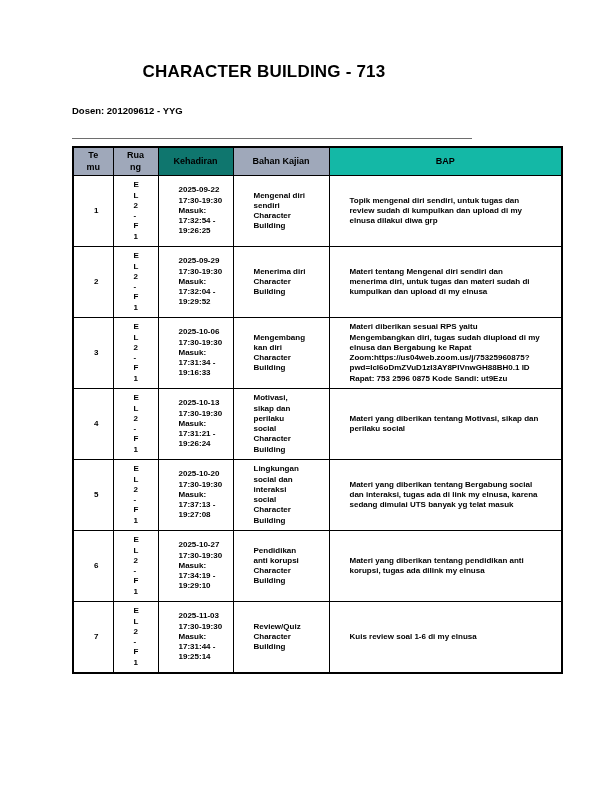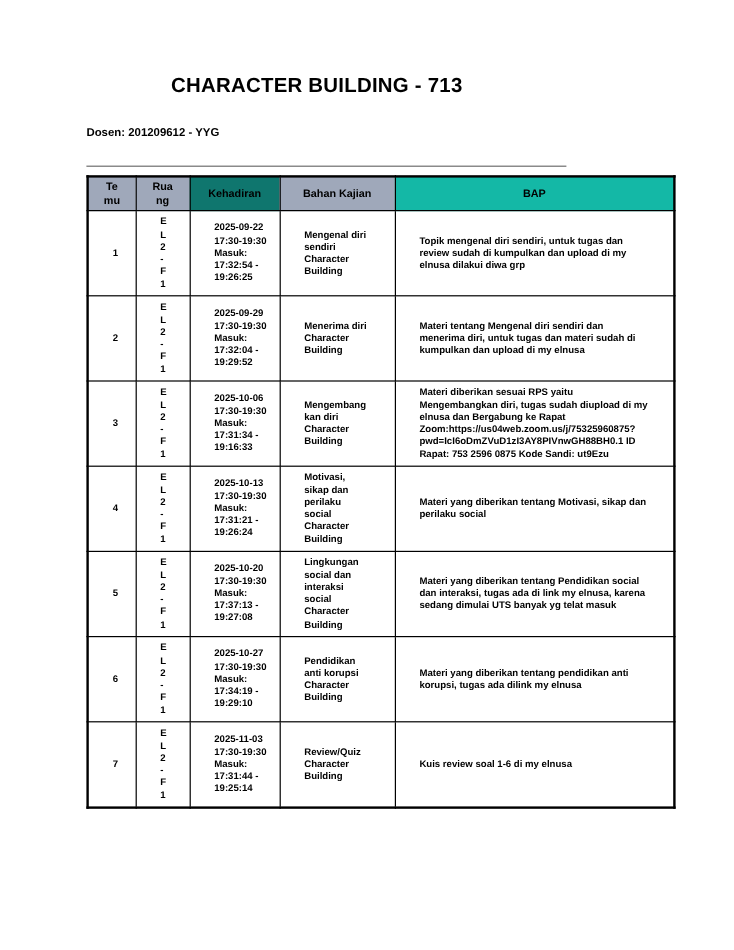--- a/index.html
+++ b/index.html
@@ -164,21 +164,21 @@
     <td class="cell-temu">5</td>
     <td class="cell-ruang">EL2-F1</td>
     <td class="cell-kehadiran">
             <div>2025-10-20</div>
             <div>17:30-19:30</div>
             <div>Masuk:</div>
             <div>17:37:13 -</div>
             <div>19:27:08</div>
           </td>
     <td class="cell-bahan">Lingkungan social dan interaksi social Character Building</td>
-    <td class="cell-bap">Materi yang diberikan tentang Pendidikan social dan interaksi, tugas ada di link my elnusa, karena sedang dimulai UTS banyak yg telat masuk</td>
+    <td class="cell-bap">Materi yang diberikan tentang Bergabung social dan interaksi, tugas ada di link my elnusa, karena sedang dimulai UTS banyak yg telat masuk</td>
   </tr>
 
   <tr>
     <td class="cell-temu">6</td>
     <td class="cell-ruang">EL2-F1</td>
     <td class="cell-kehadiran">
             <div>2025-10-27</div>
             <div>17:30-19:30</div>
             <div>Masuk:</div>
             <div>17:34:19 -</div>

